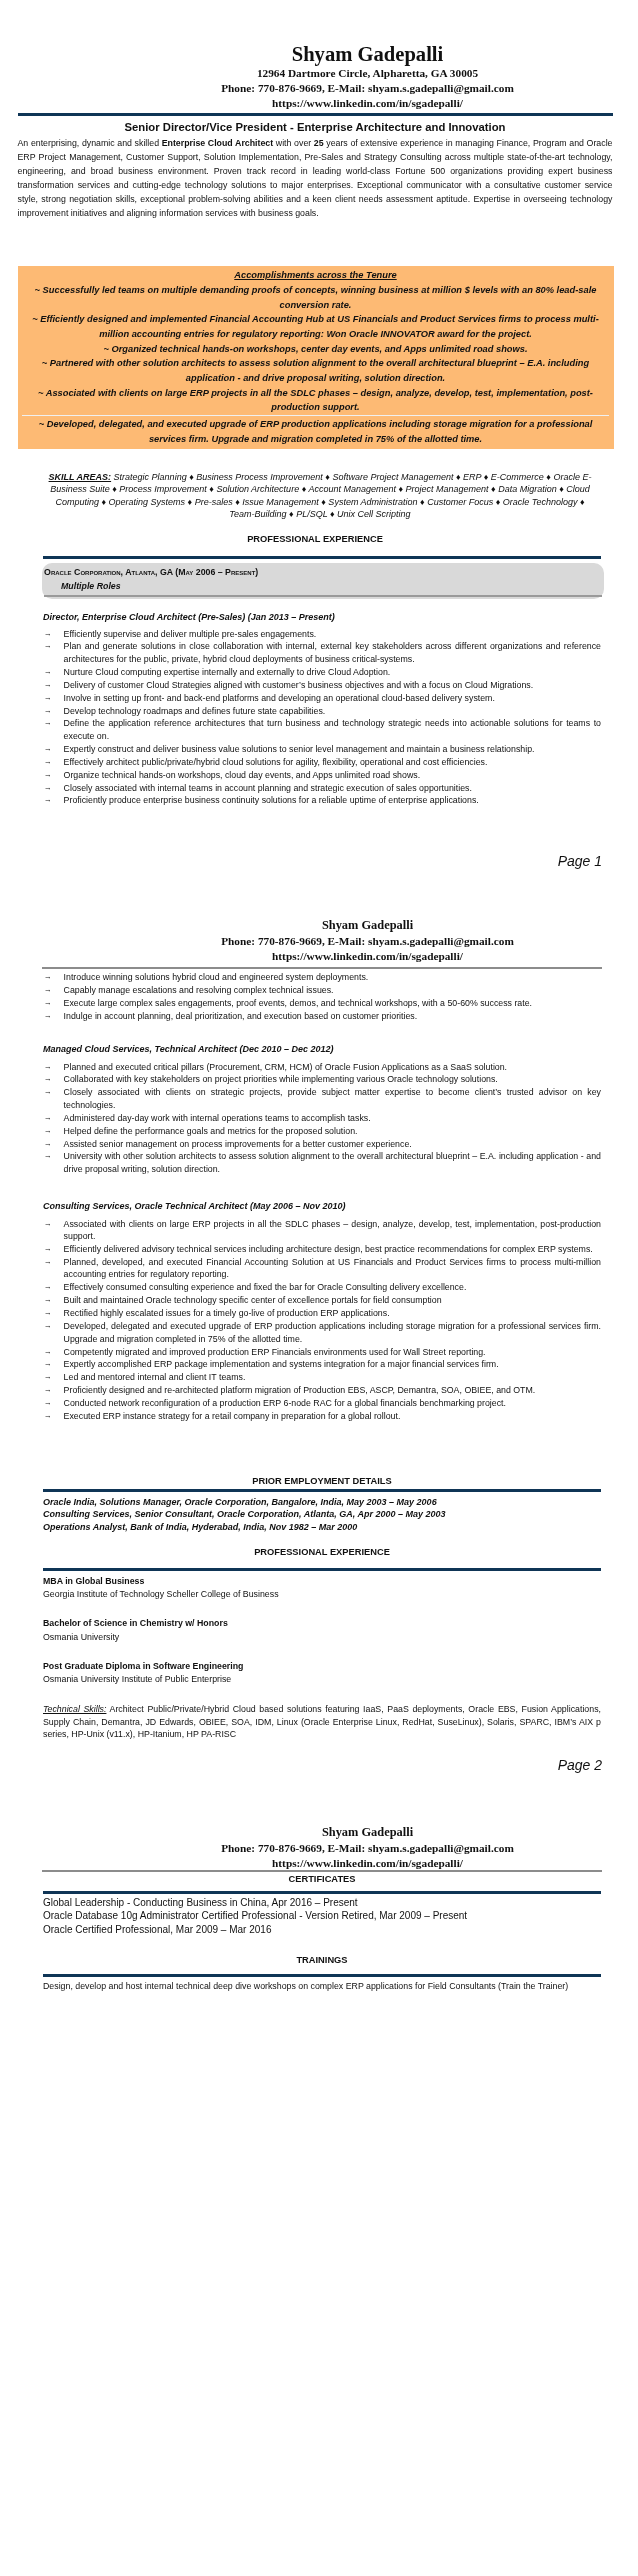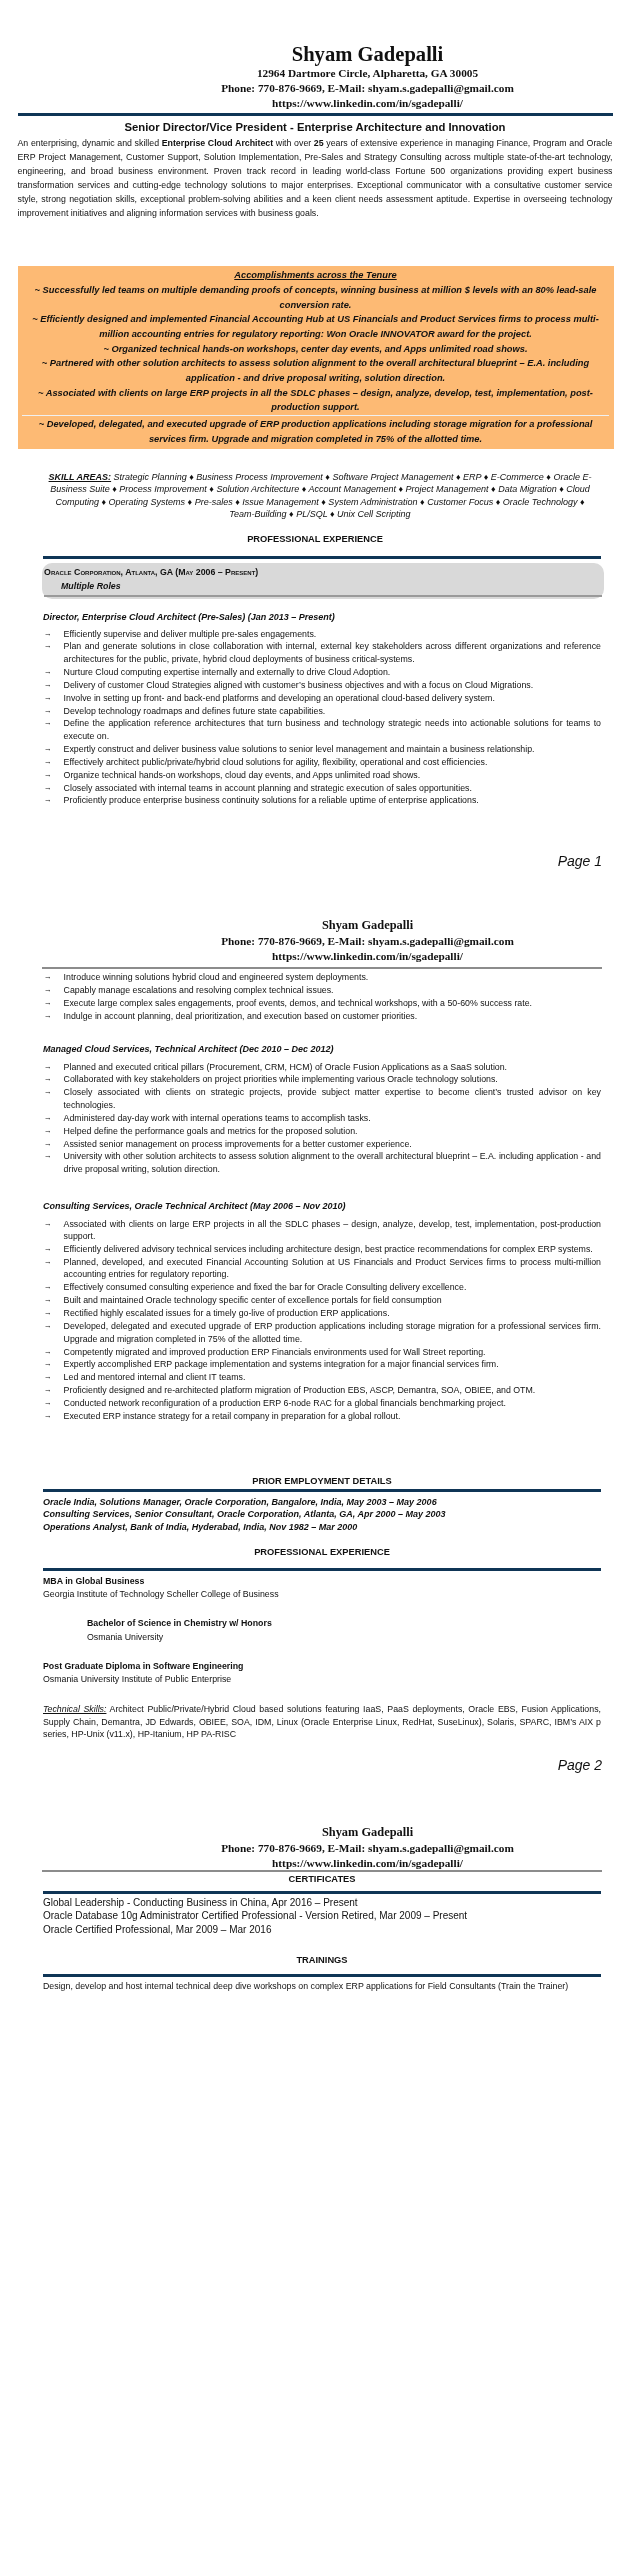--- a/index.html
+++ b/index.html
@@ -158,21 +158,21 @@
     <div class="prior">Operations Analyst, Bank of India, Hyderabad, India, Nov 1982 – Mar 2000</div>
   </div>
 
   <div class="content sans sec-title" style="top:1546px;">PROFESSIONAL EXPERIENCE</div>
   <div class="rule-blue" style="top:1568px;"></div>
   <div class="content sans" style="top:1575px;">
     <div>
       <div class="edu-deg">MBA in Global Business</div>
       <div class="edu-sch">Georgia Institute of Technology Scheller College of Business</div>
     </div>
-    <div style="margin-top:15.5px;margin-left:44px;">
+    <div style="margin-top:15.5px;">
       <div class="edu-deg">Bachelor of Science in Chemistry w/ Honors</div>
       <div class="edu-sch">Osmania University</div>
     </div>
     <div style="margin-top:15.5px;">
       <div class="edu-deg">Post Graduate Diploma in Software Engineering</div>
       <div class="edu-sch">Osmania University Institute of Public Enterprise</div>
     </div>
   </div>
 
   <div class="content sans tech" style="top:1703px;">

